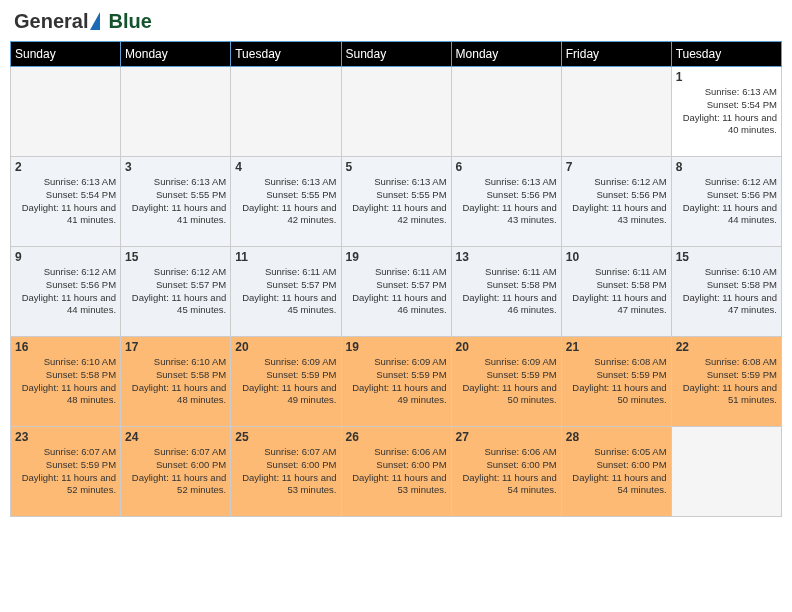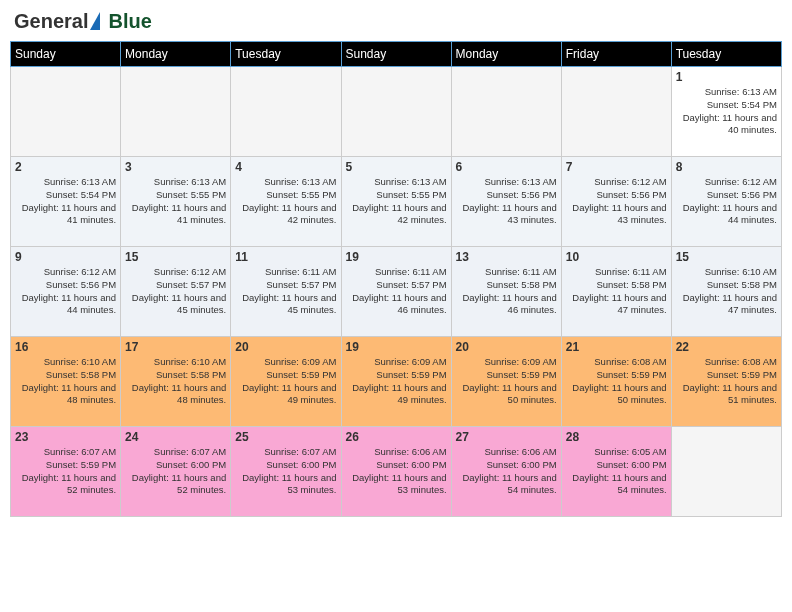--- a/index.html
+++ b/index.html
@@ -98,21 +98,21 @@
     }
     tr:nth-child(odd) td:not(.empty) {
       background: #fff;
     }
     tr:nth-child(even) td:not(.empty) {
       background: #f0f4f8;
     }
     tr:nth-child(2) td { background: #fff; }
     tr:nth-child(3) td:not(.empty) { background: #eef2f7; }
     tr:nth-child(4) td:not(.empty) { background: #fdba74; }
-    tr:nth-child(5) td:not(.empty) { background: #f9a8d4; }
+    tr:nth-child(5) td:not(.empty) { background: #fdba74; }
     tr:nth-child(6) td:not(.empty) { background: #fff; }
     tr:nth-child(7) td:not(.empty) { background: #eef2f7; }
   </style>
 </head>
 <body>
 
 <div class="header">
   <div class="logo">
     <div class="logo-text">
       <span class="logo-general">General</span>

